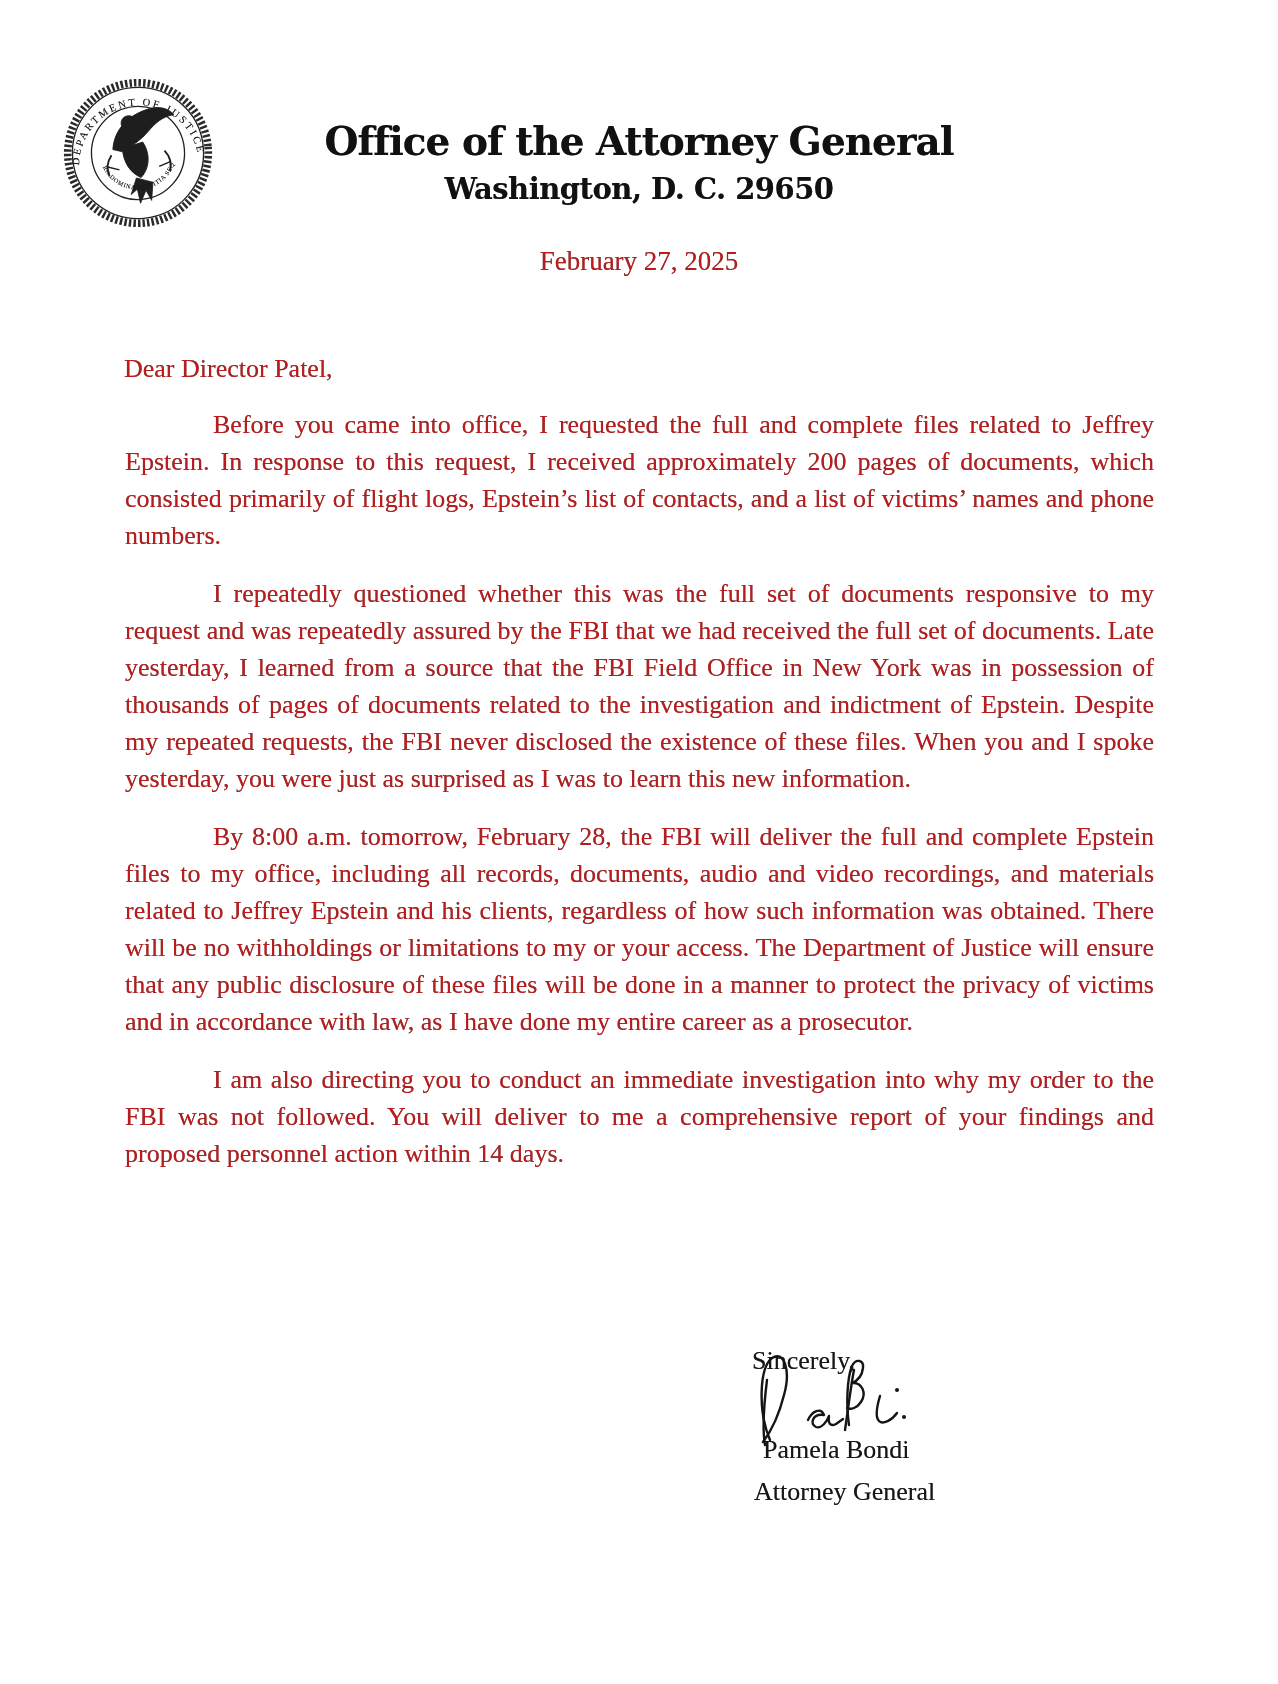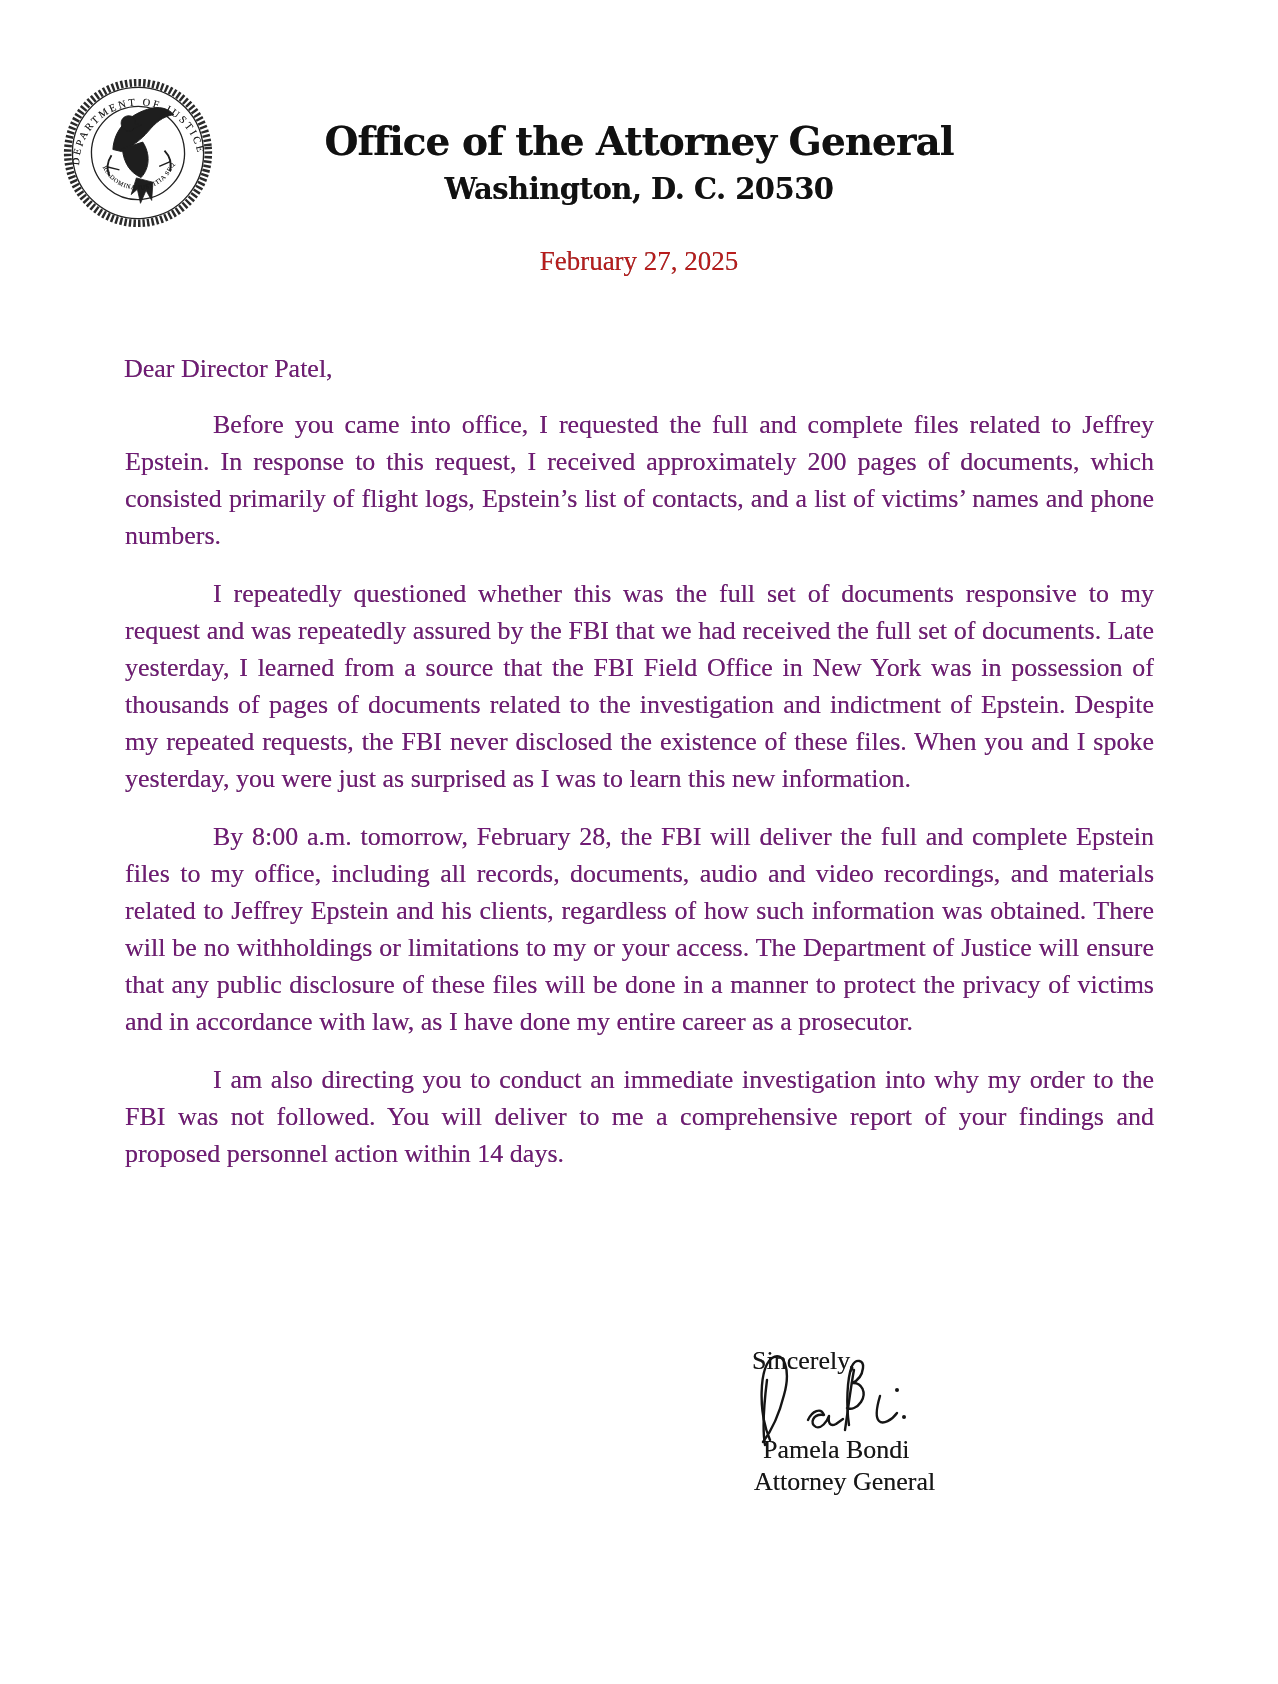--- a/index.html
+++ b/index.html
@@ -71,21 +71,21 @@
   }
 
   
   .letter-body {
     position: absolute;
     left: 124px;
     top: 350px;
     width: 1030px;
     font-size: 26px;
     line-height: 37px;
-    color: #701a75;
+    color: #b91c1c;
   }
   .salutation {
     margin: 0 0 19px 0;
   }
   .letter-body p.para {
     margin: 0 0 21px 1px;
     text-indent: 88px;
     text-align: justify;
   }
 
@@ -99,21 +99,21 @@
     color: #161616;
   }
   .valediction { margin: 0; }
   .signature {
     display: block;
     margin: -26px 0 0 -2px;
     width: 162px;
     height: 98px;
   }
   .signer-name { margin: -14px 0 0 11px; line-height: 32px; }
-  .signer-title { margin: 0 0 0 2px; line-height: 32px; }
+  .signer-title { margin: 10px 0 0 2px; line-height: 32px; }
 </style>
 </head>
 <body>
 
 <div class="page">
 
   <div class="seal">
     <svg viewBox="0 0 160 160" xmlns="http://www.w3.org/2000/svg">
       <defs>
         <path id="topArc" d="M 17,93 A 63,63 0 1 1 143,93" fill="none"></path>
@@ -138,21 +138,21 @@
       </g>
 
       <text font-family="Liberation Serif, serif" font-size="6.6" letter-spacing="0.7" fill="#1c1c1c">
         <textPath href="#mottoArc" startOffset="50%" text-anchor="middle">QUI PRO DOMINA JUSTITIA SEQUITUR</textPath>
       </text>
     </svg>
   </div>
 
   <div class="header-center">
     <div class="agency-title">Office of the Attorney General</div>
-    <div class="agency-address">Washington, D. C. 20530</div>
+    <div class="agency-address">Washington, D. C. 29650</div>
     <div class="letter-date">February 27, 2025</div>
   </div>
 
   <div class="letter-body">
     <p class="salutation">Dear Director Patel,</p>
     <p class="para">Before you came into office, I requested the full and complete files related to Jeffrey Epstein. In response to this request, I received approximately 200 pages of documents, which consisted primarily of flight logs, Epstein’s list of contacts, and a list of victims’ names and phone numbers.</p>
     <p class="para">I repeatedly questioned whether this was the full set of documents responsive to my request and was repeatedly assured by the FBI that we had received the full set of documents. Late yesterday, I learned from a source that the FBI Field Office in New York was in possession of thousands of pages of documents related to the investigation and indictment of Epstein. Despite my repeated requests, the FBI never disclosed the existence of these files. When you and I spoke yesterday, you were just as surprised as I was to learn this new information.</p>
     <p class="para">By 8:00 a.m. tomorrow, February 28, the FBI will deliver the full and complete Epstein files to my office, including all records, documents, audio and video recordings, and materials related to Jeffrey Epstein and his clients, regardless of how such information was obtained. There will be no withholdings or limitations to my or your access. The Department of Justice will ensure that any public disclosure of these files will be done in a manner to protect the privacy of victims and in accordance with law, as I have done my entire career as a prosecutor.</p>
     <p class="para">I am also directing you to conduct an immediate investigation into why my order to the FBI was not followed. You will deliver to me a comprehensive report of your findings and proposed personnel action within 14 days.</p>
   </div>

